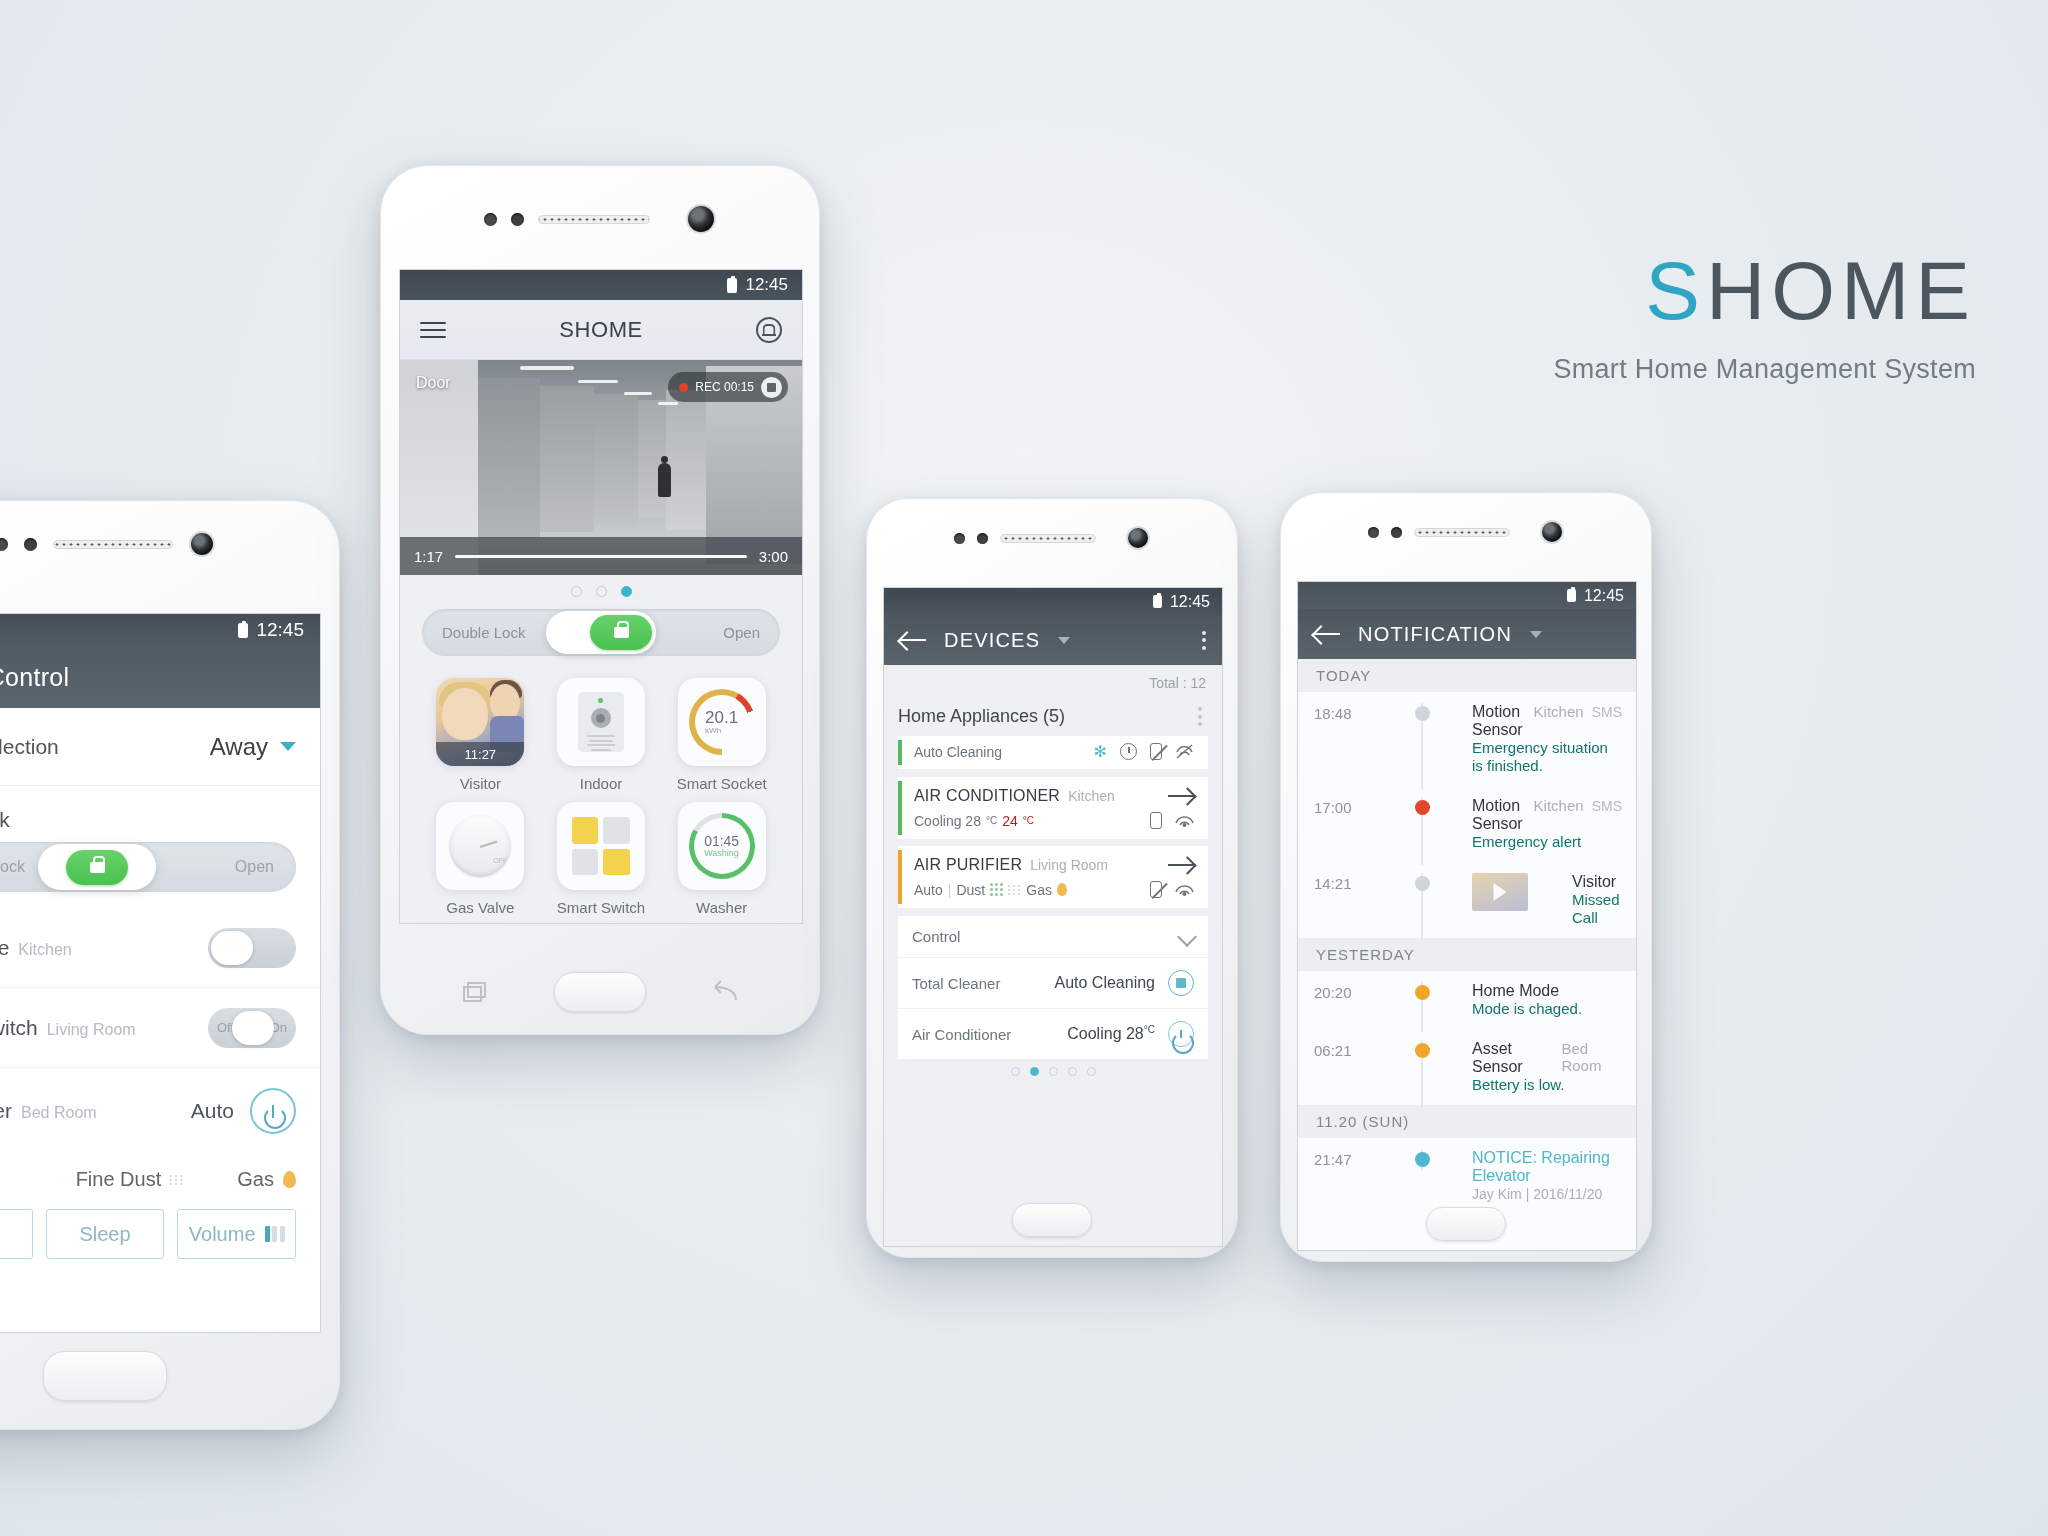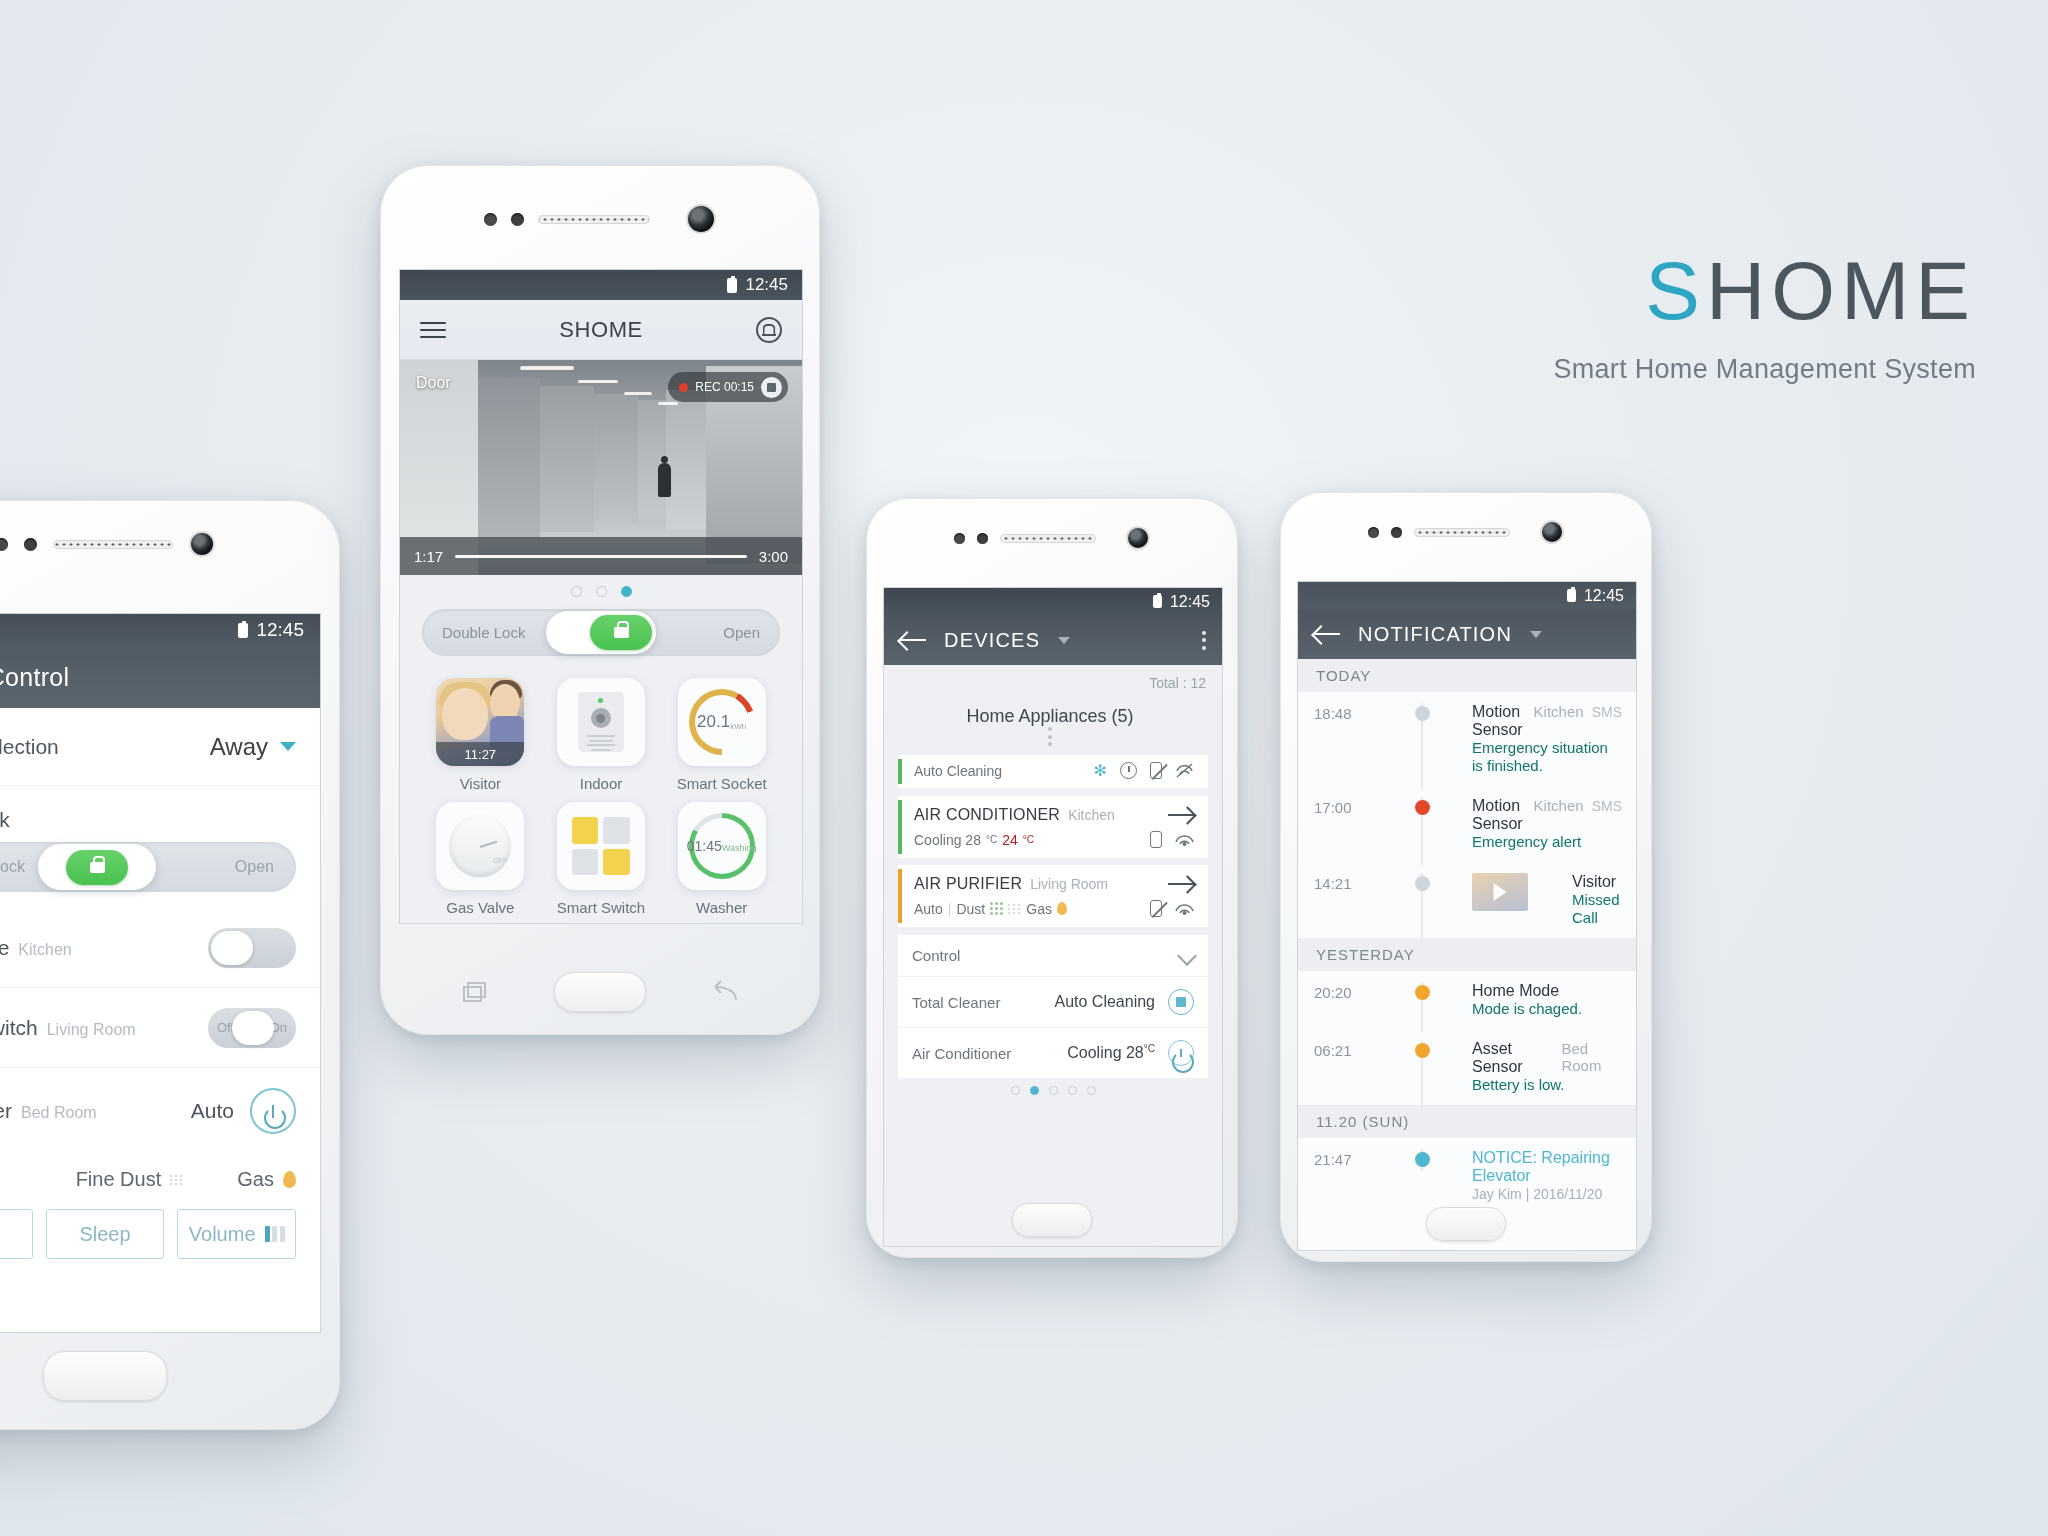--- a/index.html
+++ b/index.html
@@ -106,21 +106,21 @@
                 align-items:center; padding-top:6px; gap:5px; }
   .indoor-led { width:5px; height:5px; border-radius:50%; background:#5bc760; }
   .indoor-lens { width:20px; height:20px; border-radius:50%; background:#a8aeb3;
                  display:flex; align-items:center; justify-content:center; }
   .indoor-lens i { width:9px; height:9px; border-radius:50%; background:#7e858b; display:block; }
   .indoor-gr { width:28px; display:flex; flex-direction:column; gap:2.5px; margin-top:2px; }
   .indoor-gr i { height:2px; background:#c9ced3; display:block; border-radius:1px; }
 
   .gauge { width:66px; height:66px; border-radius:50%; display:flex; align-items:center; justify-content:center;
            position:relative; font-size:17px; color:#6b737b; }
-  .gauge .inner { display:flex; flex-direction:row; align-items:flex-end; line-height:1.05; }
+  .gauge .inner { display:flex; flex-direction:column; align-items:flex-start; line-height:1.05; }
   .gauge .unit { font-size:8px; color:#9aa2aa; }
   .gauge .sub { font-size:9px; color:#7dbf86; }
 
   .gv-dial { width:62px; height:62px; border-radius:50%; background:linear-gradient(180deg,#fbfcfc,#e7eaec);
              box-shadow:inset 0 -2px 5px rgba(140,150,160,.28), 0 1px 2px rgba(0,0,0,.06); position:relative;
              display:flex; align-items:center; justify-content:center; }
   .gv-dial i { position:absolute; left:50%; top:50%; width:18px; height:2px; background:#b2b9bf; transform-origin:left center;
                transform:rotate(-18deg); }
   .gv-lab { position:absolute; right:4px; bottom:13px; font-size:7px; color:#b9c0c6; }
 
@@ -176,21 +176,21 @@
   .arrow-left { width:26px; height:17px; position:relative; }
   .arrow-left:before { content:""; position:absolute; left:0; top:7px; width:26px; height:2px; background:#fff; }
   .arrow-left:after { content:""; position:absolute; left:0; top:2px; width:12px; height:12px;
                       border-left:2px solid #fff; border-bottom:2px solid #fff; transform:rotate(45deg); }
   .d-title { font-size:20px; letter-spacing:1.2px; }
   .tri { width:0;height:0;border-left:6px solid transparent;border-right:6px solid transparent;border-top:7px solid #aab2b9; }
   .kebab { display:flex; flex-direction:column; gap:3.5px; }
   .kebab i { width:4px; height:4px; border-radius:50%; background:#e4e8ea; display:block; }
   .total { text-align:right; padding:10px 16px 6px; font-size:14px; color:#9aa2aa; }
   .d-card { background:#fff; margin:0 14px 7px; }
-  .d-secthdr { display:flex; align-items:center; justify-content:space-between; padding:9px 6px 9px 0;flex-direction:column; }
+  .d-secthdr { display:flex; align-items:center; justify-content:space-between; padding:9px 6px 9px 0; }
   .d-secthdr .t { font-size:18px; color:#3f474e; }
   .kebab.dark i { background:#b9c0c6; }
   .d-item { background:#fff; position:relative; padding:10px 14px 10px 16px; }
   .d-item:before { content:""; position:absolute; left:0; top:4px; bottom:4px; width:4px; }
   .d-item.g:before { background:#57b85f; }
   .d-item.o:before { background:#eda22c; }
   .d-line1 { display:flex; align-items:center; justify-content:space-between; }
   .d-nm { font-size:16px; color:#353c43; letter-spacing:.2px; }
   .d-room { font-size:14px; color:#a9b0b7; margin-left:8px; }
   .arrow-right { width:26px; height:15px; position:relative; }

